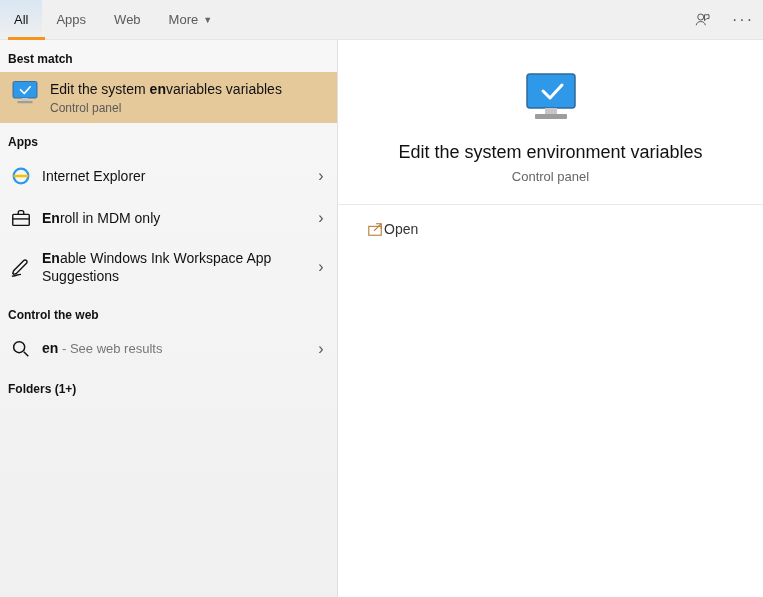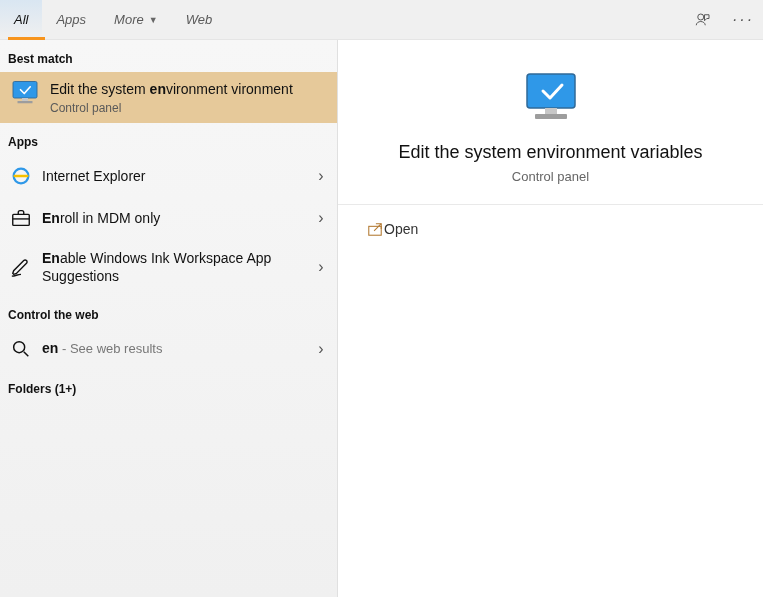--- a/index.html
+++ b/index.html
@@ -1,19 +1,19 @@
 <!DOCTYPE html>
 <html><head>
   <meta charset="utf-8">
   <style>
     * { box-sizing: border-box; margin: 0; padding: 0; font-family: "Segoe UI", Arial, sans-serif; }
     body { width: 763px; height: 597px; display: flex; flex-direction: column; background: #fff; overflow: hidden; }
 
     
-    .tabbar { height: 40px; background: #f0f0f0; display: flex; align-items: stretch; position: relative; border-bottom: 1px solid #e5e5e5; font-style: italic; }
+    .tabbar { height: 40px; background: #f0f0f0; display: flex; align-items: stretch; position: relative; border-bottom: 1px solid #e5e5e5; }
     .tab { padding: 0 14px; display: flex; align-items: center; font-size: 13px; color: #5a5a5a; cursor: pointer; }
     .tab.active { background: linear-gradient(to bottom, #d9e6f2, #f0f0f0); color: #111; }
     .tab-underline { position: absolute; left: 8px; bottom: -1px; width: 37px; height: 3px; background: #f7941d; }
     .tab .caret { margin-left: 5px; font-size: 9px; color: #666; }
     .tab-spacer { flex: 1; }
     .tabicon { width: 40px; display: flex; align-items: center; justify-content: center; color: #555; cursor: pointer; }
     .tabicon svg { width: 18px; height: 18px; stroke: #555; fill: none; stroke-width: 1.3; }
     .dots { font-size: 16px; letter-spacing: 2px; color: #555; }
 
     
@@ -50,25 +50,25 @@
 <body>
 
 <div class="tabbar">
   <div class="tab active">
       <span>All</span>
     </div>
   <div class="tab">
       <span>Apps</span>
     </div>
   <div class="tab">
+      <span>Web</span>
+    </div>
+  <div class="tab">
       <span>More</span>
       <span class="caret">▼</span>
-    </div>
-  <div class="tab">
-      <span>Web</span>
     </div>
   <div class="tab-underline"></div>
   <div class="tab-spacer"></div>
   <div class="tabicon">
     <svg viewBox="0 0 24 24">
         <circle cx="9" cy="8" r="4"></circle>
         <path d="M3 19c0-3 3-5 6-5s6 2 6 5"></path>
         <path d="M14 5l6 0 0 5-3 0-3 3z"></path>
       </svg>
   </div>
@@ -83,21 +83,21 @@
     <div class="highlight-match">
       <div class="match-icon">
         <svg viewBox="0 0 40 34">
             <rect x="4" y="2" width="32" height="22" rx="2" fill="#2f98e8" stroke="#306998" stroke-width="1.2"></rect>
             <path d="M14 13l5 5 8-9" stroke="#fff" stroke-width="2.2" fill="none" stroke-linecap="round" stroke-linejoin="round"></path>
             <rect x="16" y="24" width="8" height="4" fill="#c7c7c7"></rect>
             <rect x="10" y="28" width="20" height="3" fill="#9d9d9d"></rect>
           </svg>
       </div>
       <div class="match-texts">
-        <div class="match-title"><span>Edit the system </span><span class="em">en</span><span>vironment vironment</span></div>
+        <div class="match-title"><span>Edit the system </span><span class="em">en</span><span>variables variables</span></div>
         <div class="match-sub">Control panel</div>
       </div>
     </div>
 
     <div class="section-header">Apps</div>
     <div class="row">
       <div class="row-icon">
         <svg viewBox="0 0 24 24">
             <circle cx="12" cy="12" r="8" fill="none" stroke="#2f98e8" stroke-width="2.5"></circle>
             <path d="M5 12h14" stroke="#f7c100" stroke-width="2.5" stroke-linecap="round"></path>

